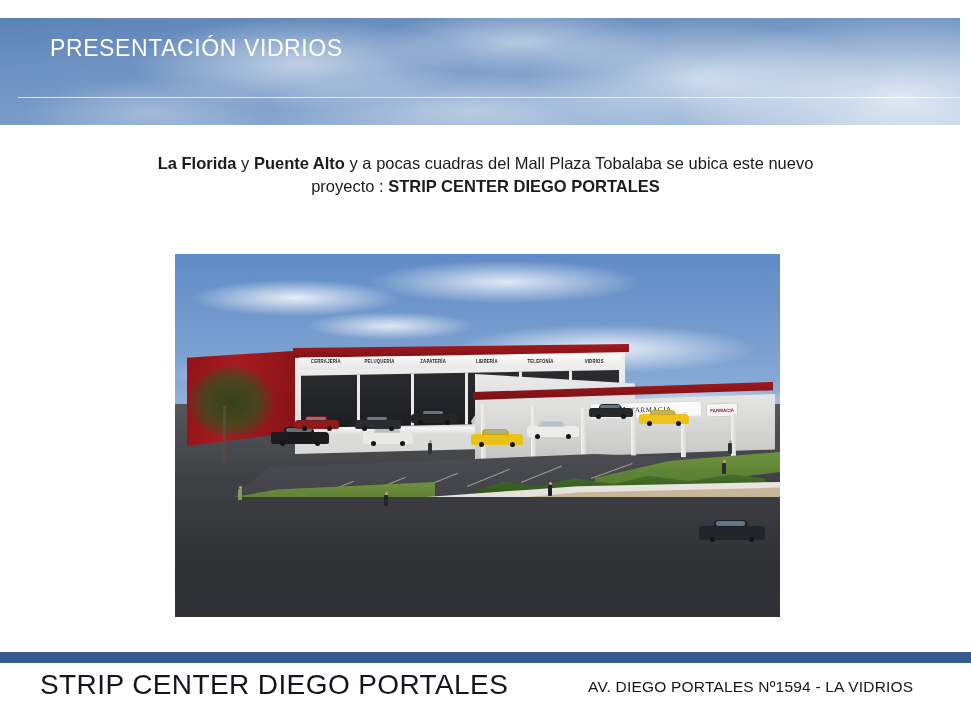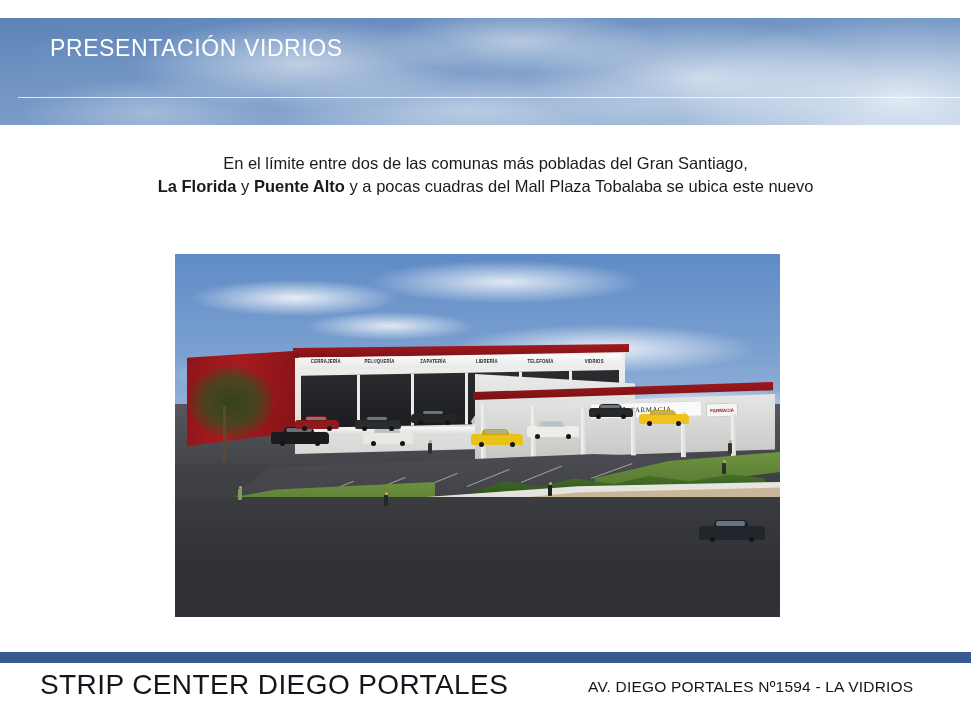--- a/index.html
+++ b/index.html
@@ -307,24 +307,24 @@
 </head>
 <body>
 
 <div class="header-banner">
   <div class="cloud-divider"></div>
 </div>
 <div class="header-title">PRESENTACIÓN VIDRIOS</div>
 
 <div class="intro-text">
   <div>
-    <span>En el límite entre dos de las comunas más pobladas del Gran Santiago,</span>
+    <span class="b">La Florida</span><span> y </span><span class="b">Puente Alto</span><span> y a pocas cuadras del Mall Plaza Tobalaba se ubica este nuevo</span>
   </div>
   <div>
-    <span class="b">La Florida</span><span> y </span><span class="b">Puente Alto</span><span> y a pocas cuadras del Mall Plaza Tobalaba se ubica este nuevo</span>
+    <span>proyecto : </span><span class="b">STRIP CENTER DIEGO PORTALES</span>
   </div>
 </div>
 
 <div class="render-frame">
   <div class="sky"></div>
   <div class="ground"></div>
 
   <div class="bldg-left-red"></div>
   <div class="tree-canopy"></div>
   <div class="tree-trunk"></div>

